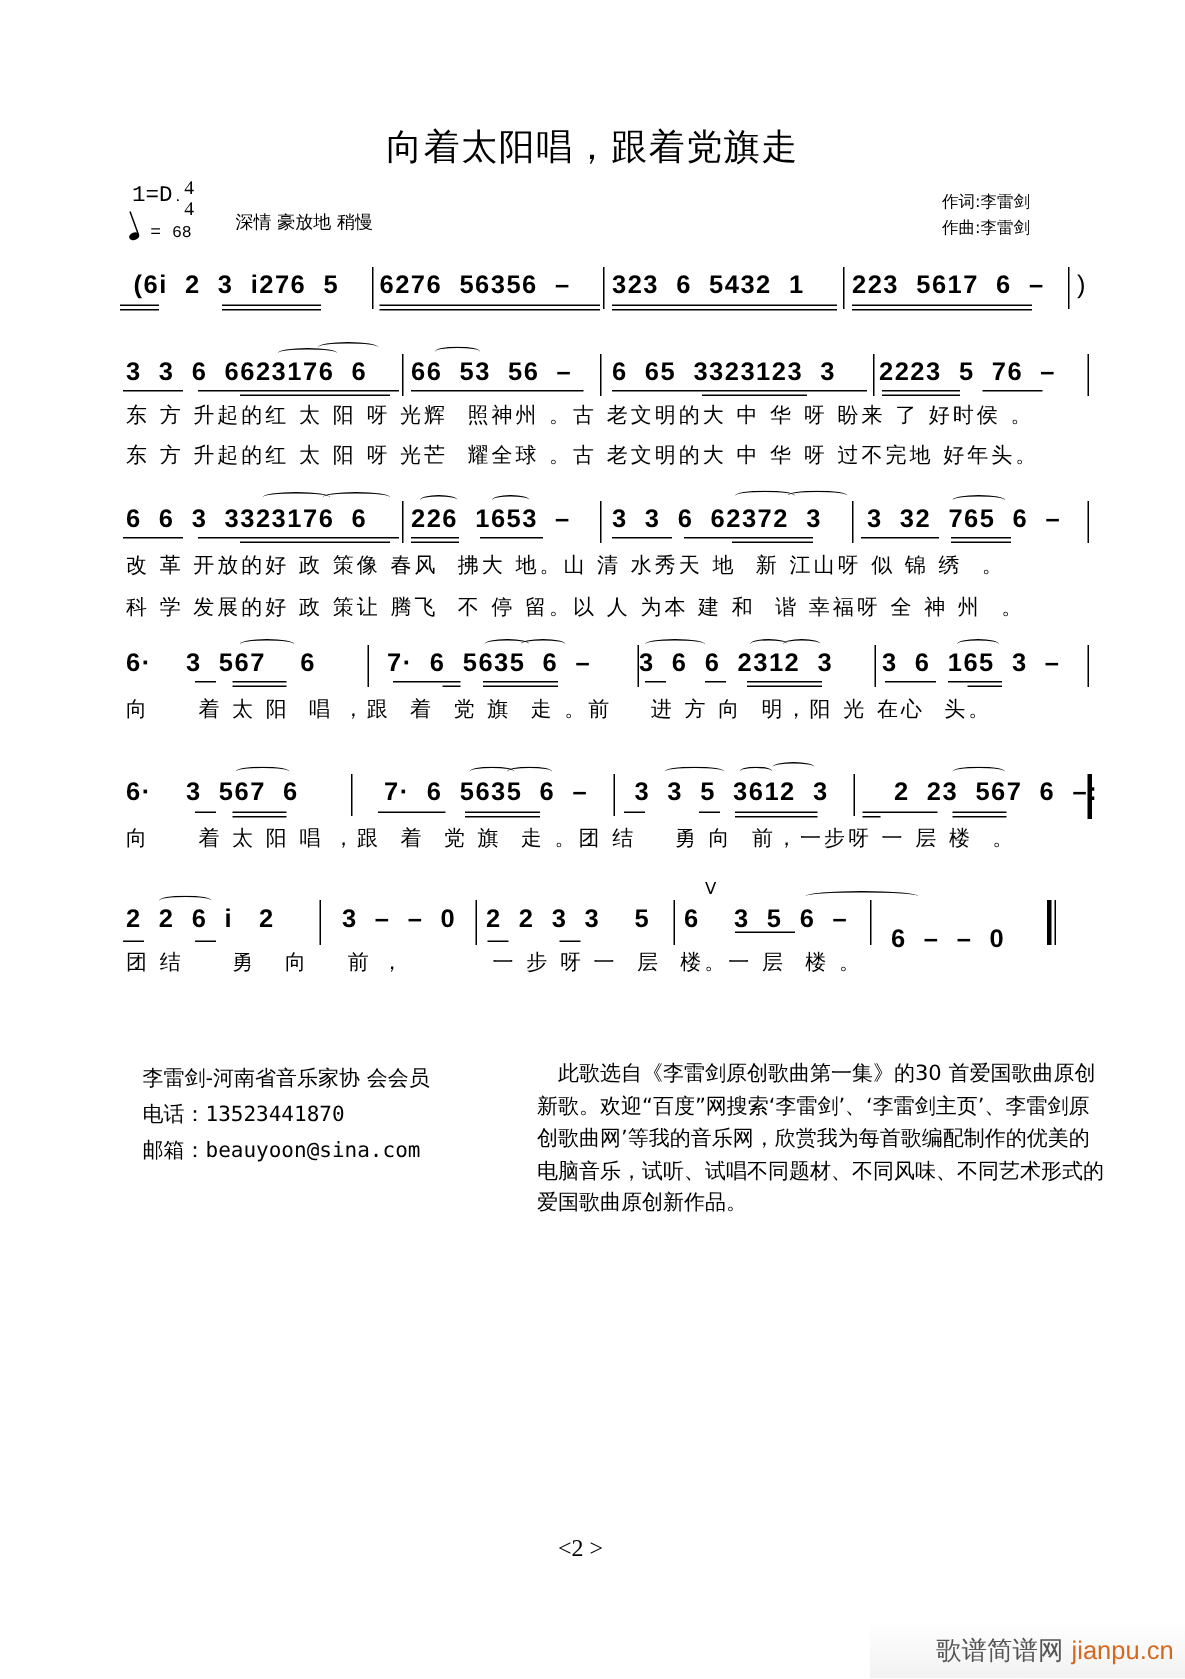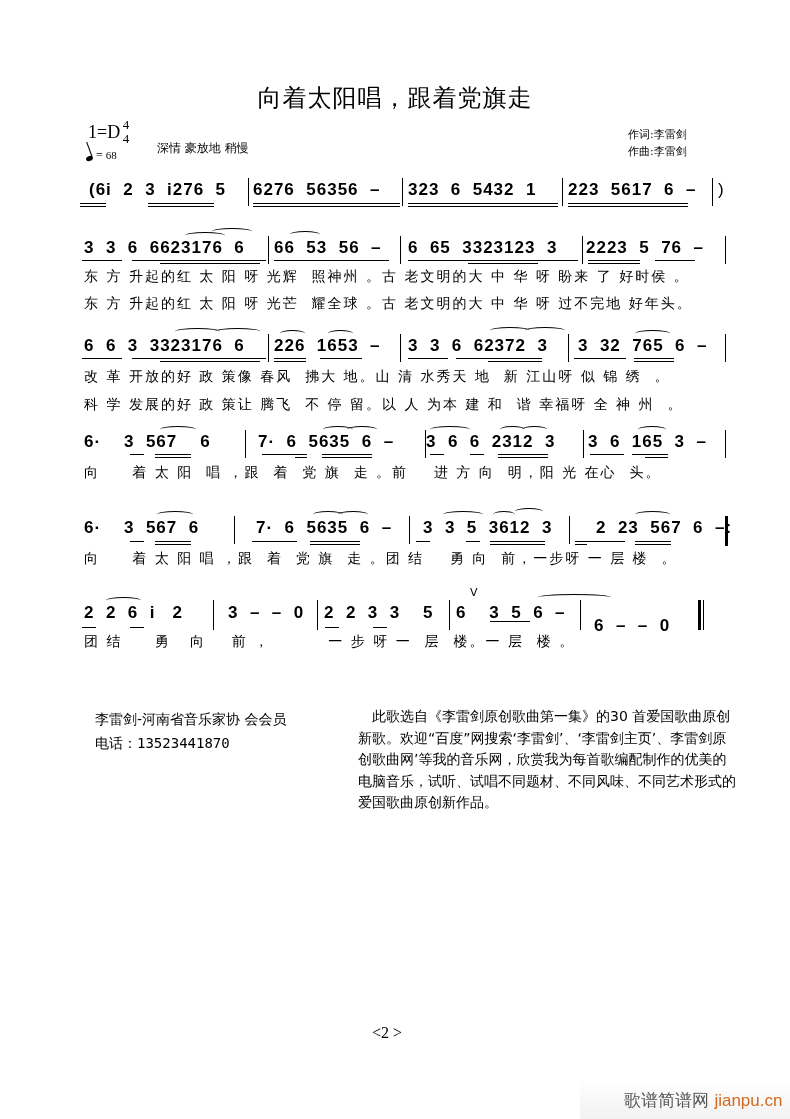--- a/index.html
+++ b/index.html
@@ -1,22 +1,22 @@
 <!DOCTYPE html>
 <html><head>
 <meta charset="utf-8">
 <style>
   html, body { margin:0; padding:0; background:#ffffff; }
   body { width:790px; height:1119px; position:relative; overflow:hidden; font-family:"DejaVu Sans", sans-serif; color:#000; }
   .abs { position:absolute; }
   .title { top:82px; left:0; width:790px; text-align:center; font-family:"DejaVu Serif", serif; font-size:24px; letter-spacing:1px; }
-  .key { top:122px; left:88px; font-family:Liberation Serif, serif; font-size:18px; }
+  .key { top:122px; left:88px; font-family:Liberation Mono, monospace; font-size:15px; }
   .ts { top:118px; left:118px; width:16px; text-align:center; font-family:"Liberation Serif", serif; font-size:13px; line-height:14px; }
   .ts .bar { border-top:1px solid #000; margin:1px 0; }
-  .tempo { top:148px; left:86px; font-size:12px; font-family:Liberation Serif, serif; }
+  .tempo { top:148px; left:86px; font-size:12px; font-family:Liberation Mono, monospace; }
   .tempo .note { display:inline-block; width:7px; height:5px; background:#000; border-radius:50%; transform:rotate(-20deg); position:relative; top:2px; }
   .tempo .stem { position:absolute; left:6px; top:-14px; width:1px; height:16px; background:#000; }
   .expr { top:140px; left:157px; font-size:12px; }
   .credits { top:126px; left:628px; font-size:11px; line-height:17px; }
 
   .mline { position:absolute; left:78px; width:650px; height:26px; }
   .mline .seg { position:absolute; top:0; font-family:"Liberation Sans", sans-serif; font-weight:bold; font-size:17px; white-space:pre; letter-spacing:1px; }
   .bar { position:absolute; width:1px; background:#000; }
   .lyric { position:absolute; left:84px; font-size:14px; white-space:pre; letter-spacing:2px; }
   .ul { position:absolute; height:1px; background:#000; }
@@ -215,19 +215,20 @@
 <div class="ul" style="left:82px;top:627px;width:14px;"></div>
 <div class="ul" style="left:130px;top:627px;width:14px;"></div>
 <div class="ul" style="left:325px;top:627px;width:14px;"></div>
 <div class="ul" style="left:373px;top:627px;width:14px;"></div>
 <div class="ul" style="left:490px;top:621px;width:40px;"></div>
 <div class="lyric" style="top:633px;">团 结     勇   向    前 ，         一 步 呀 一  层  楼。一 层  楼 。</div>
 
 <div class="abs info">
   <div>李雷剑-河南省音乐家协 会会员</div>
   <div><span>电话：</span><span class="mono">13523441870</span></div>
+  <div><span>邮箱：</span><span class="mono">beauyoon@sina.com</span></div>
 </div>
 <div class="abs desc">　此歌选自《李雷剑原创歌曲第一集》的30 首爱国歌曲原创新歌。欢迎“百度”网搜索‘李雷剑’、‘李雷剑主页’、李雷剑原创歌曲网’等我的音乐网，欣赏我为每首歌编配制作的优美的电脑音乐，试听、试唱不同题材、不同风味、不同艺术形式的爱国歌曲原创新作品。</div>
 
 <div class="abs pager">&lt;2 &gt;</div>
 <div class="abs wm">
   <span><i style="font-style:normal;">歌谱简谱网 </i><b>jianpu.cn</b></span>
 </div>
 
 </body></html>

